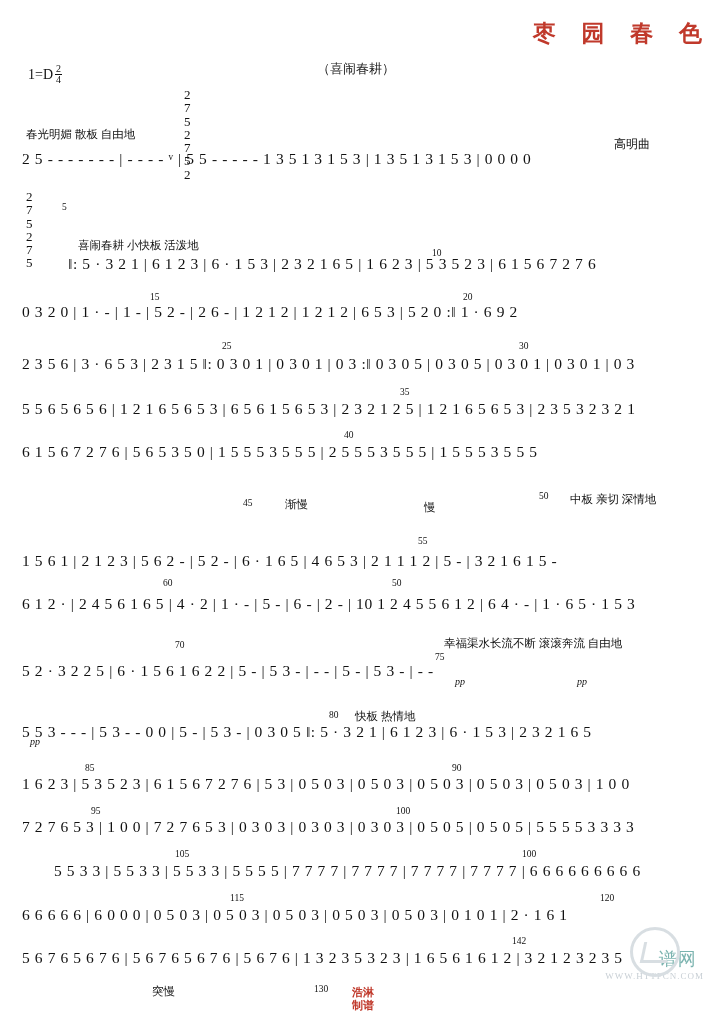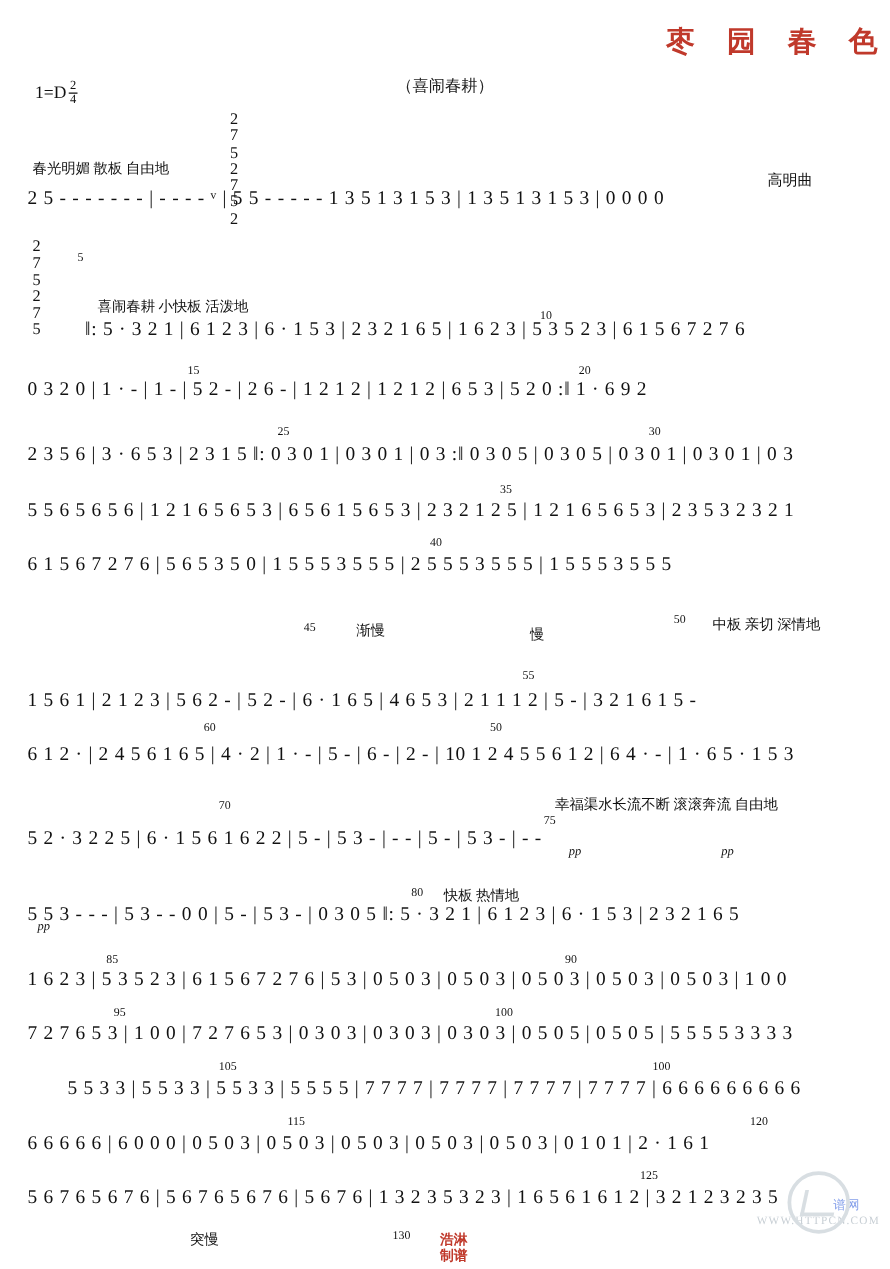--- a/index.html
+++ b/index.html
@@ -61,21 +61,21 @@
   .wm-circle{
     width:44px;height:44px;border-radius:50%;
     border:3px solid #b9c4cc;margin:0 auto;
     position:relative;
   }
   .wm-circle::before{
     content:"";position:absolute;left:9px;top:12px;width:24px;height:18px;
     border-left:3px solid #b9c4cc;border-bottom:3px solid #b9c4cc;
     transform:skewX(-12deg);
   }
-  .wm-name{font-size:10px;color:#1d4ed8;letter-spacing:1px;margin-top:-30px;margin-left:46px;}
+  .wm-name{font-size:18px;color:#0f766e;letter-spacing:1px;margin-top:-30px;margin-left:46px;}
   .wm-url{font-size:9px;color:#9aa7b1;letter-spacing:1px;margin-top:0;}
 
   .red-sign{
     position:absolute;color:#c0392b;font-size:11px;font-weight:bold;
     line-height:1.15;text-align:center;
   }
 
   .tall-fig{
     position:absolute;font-size:13px;line-height:1.02;text-align:center;
   }
@@ -120,21 +120,21 @@
   <div class="numlabel" style="top:652px;left:435px;">75</div>
   <div class="numlabel" style="top:710px;left:329px;">80</div>
   <div class="numlabel" style="top:763px;left:85px;">85</div>
   <div class="numlabel" style="top:763px;left:452px;">90</div>
   <div class="numlabel" style="top:806px;left:91px;">95</div>
   <div class="numlabel" style="top:806px;left:396px;">100</div>
   <div class="numlabel" style="top:849px;left:175px;">105</div>
   <div class="numlabel" style="top:849px;left:522px;">100</div>
   <div class="numlabel" style="top:893px;left:230px;">115</div>
   <div class="numlabel" style="top:893px;left:600px;">120</div>
-  <div class="numlabel" style="top:936px;left:512px;">125</div>
+  <div class="numlabel" style="top:936px;left:512px;">142</div>
   <div class="numlabel" style="top:984px;left:314px;">130</div>
 
   <div class="dyn" style="position:absolute;top:676px;left:455px;">pp</div>
   <div class="dyn" style="position:absolute;top:676px;left:577px;">pp</div>
   <div class="dyn" style="position:absolute;top:736px;left:30px;">pp</div>
 
   <div class="tall-fig" style="top:88px;left:184px;">
     2<br>7<br>5<br>2<br>7<br>5<br>2
   </div>
   <div class="tall-fig" style="top:190px;left:26px;">

